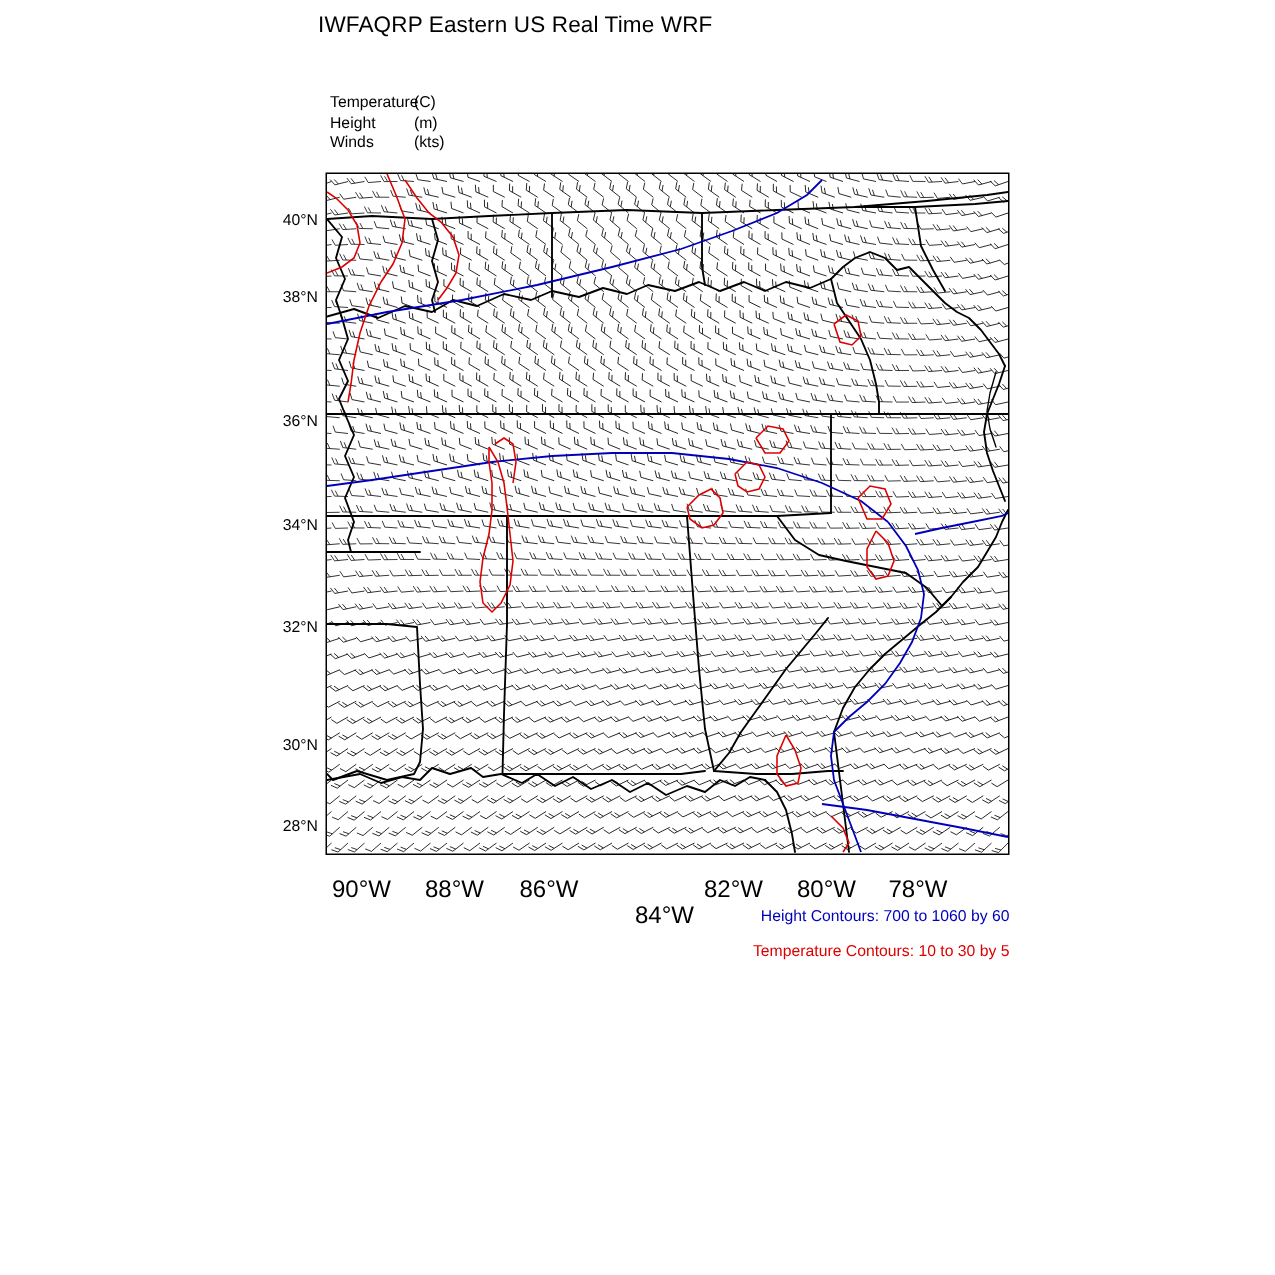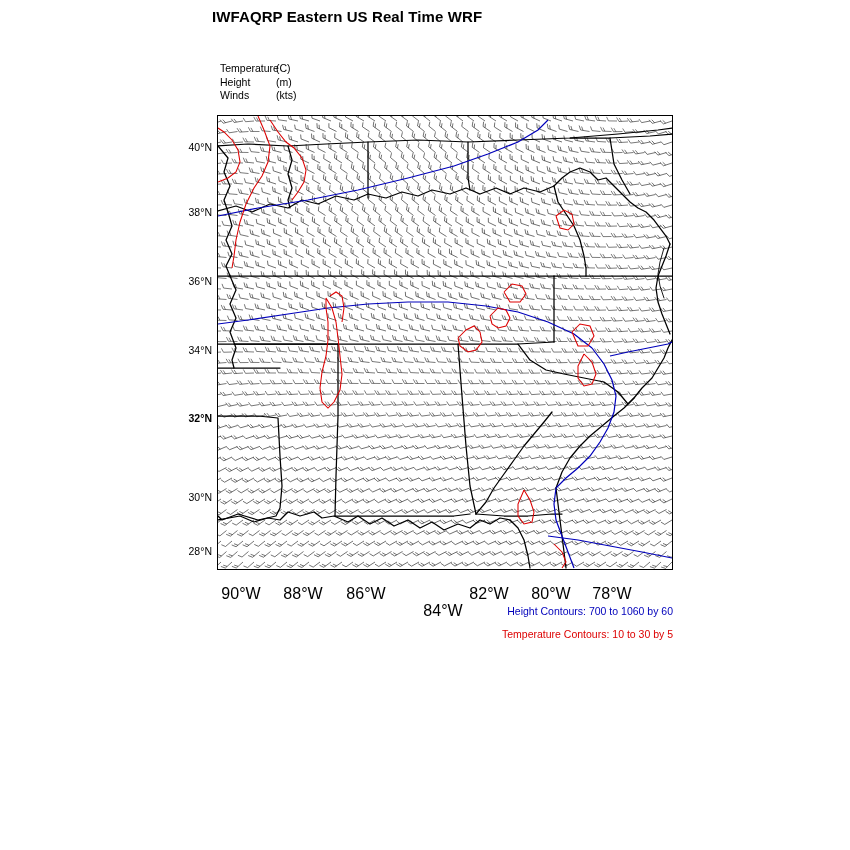--- a/index.html
+++ b/index.html
@@ -19,21 +19,21 @@
     position: absolute;
     inset: 0;
   }
 
   
   .title {
     position: absolute;
     left: 212px;
     top: 8px;
     font-size: 15px;
-    font-weight: 700;
+    font-weight: 400;
     letter-spacing: 0.1px;
     white-space: nowrap;
   }
   .init-block {
     position: absolute;
     left: 534px;
     top: 11px;
     font-size: 10.5px;
     font-weight: bold;
     line-height: 13px;
@@ -2099,24 +2099,24 @@
           <path d="M306,374 L312,384 L316,396 L314,406 L306,408 L300,400 L300,388 L306,374"></path>
           <path d="M336,428 L344,436 L348,446 L344,452"></path>
           <path d="M0,66 L10,62 L18,56 L22,46 L20,34 L14,24 L6,16 L0,12"></path>
         </g>
 
       </g>
     </svg>
   </div>
 
   <div class="lat-label" style="left:168px; top:141px;">40°N</div>
-  <div class="lat-label" style="left:168px; top:206px;">38°N</div>
+  <div class="lat-label" style="left:168px; top:192px;">38°N</div>
   <div class="lat-label" style="left:168px; top:275px;">36°N</div>
   <div class="lat-label" style="left:168px; top:344px;">34°N</div>
-  <div class="lat-label" style="left:168px; top:412px;font-weight:bold;">32°N</div>
+  <div class="lat-label" style="left:168px; top:412px;">32°N</div>
   <div class="lat-label" style="left:168px; top:479px;margin-top:12px;">30°N</div>
   <div class="lat-label" style="left:168px; top:545px;">28°N</div>
 
   <div class="lon-label" style="left:219px; top:585px;">90°W</div>
   <div class="lon-label" style="left:281px; top:585px;">88°W</div>
   <div class="lon-label" style="left:344px; top:585px;">86°W</div>
   <div class="lon-label" style="left:421px; top:585px;margin-top:17px;">84°W</div>
   <div class="lon-label" style="left:467px; top:585px;">82°W</div>
   <div class="lon-label" style="left:529px; top:585px;">80°W</div>
   <div class="lon-label" style="left:590px; top:585px;">78°W</div>

